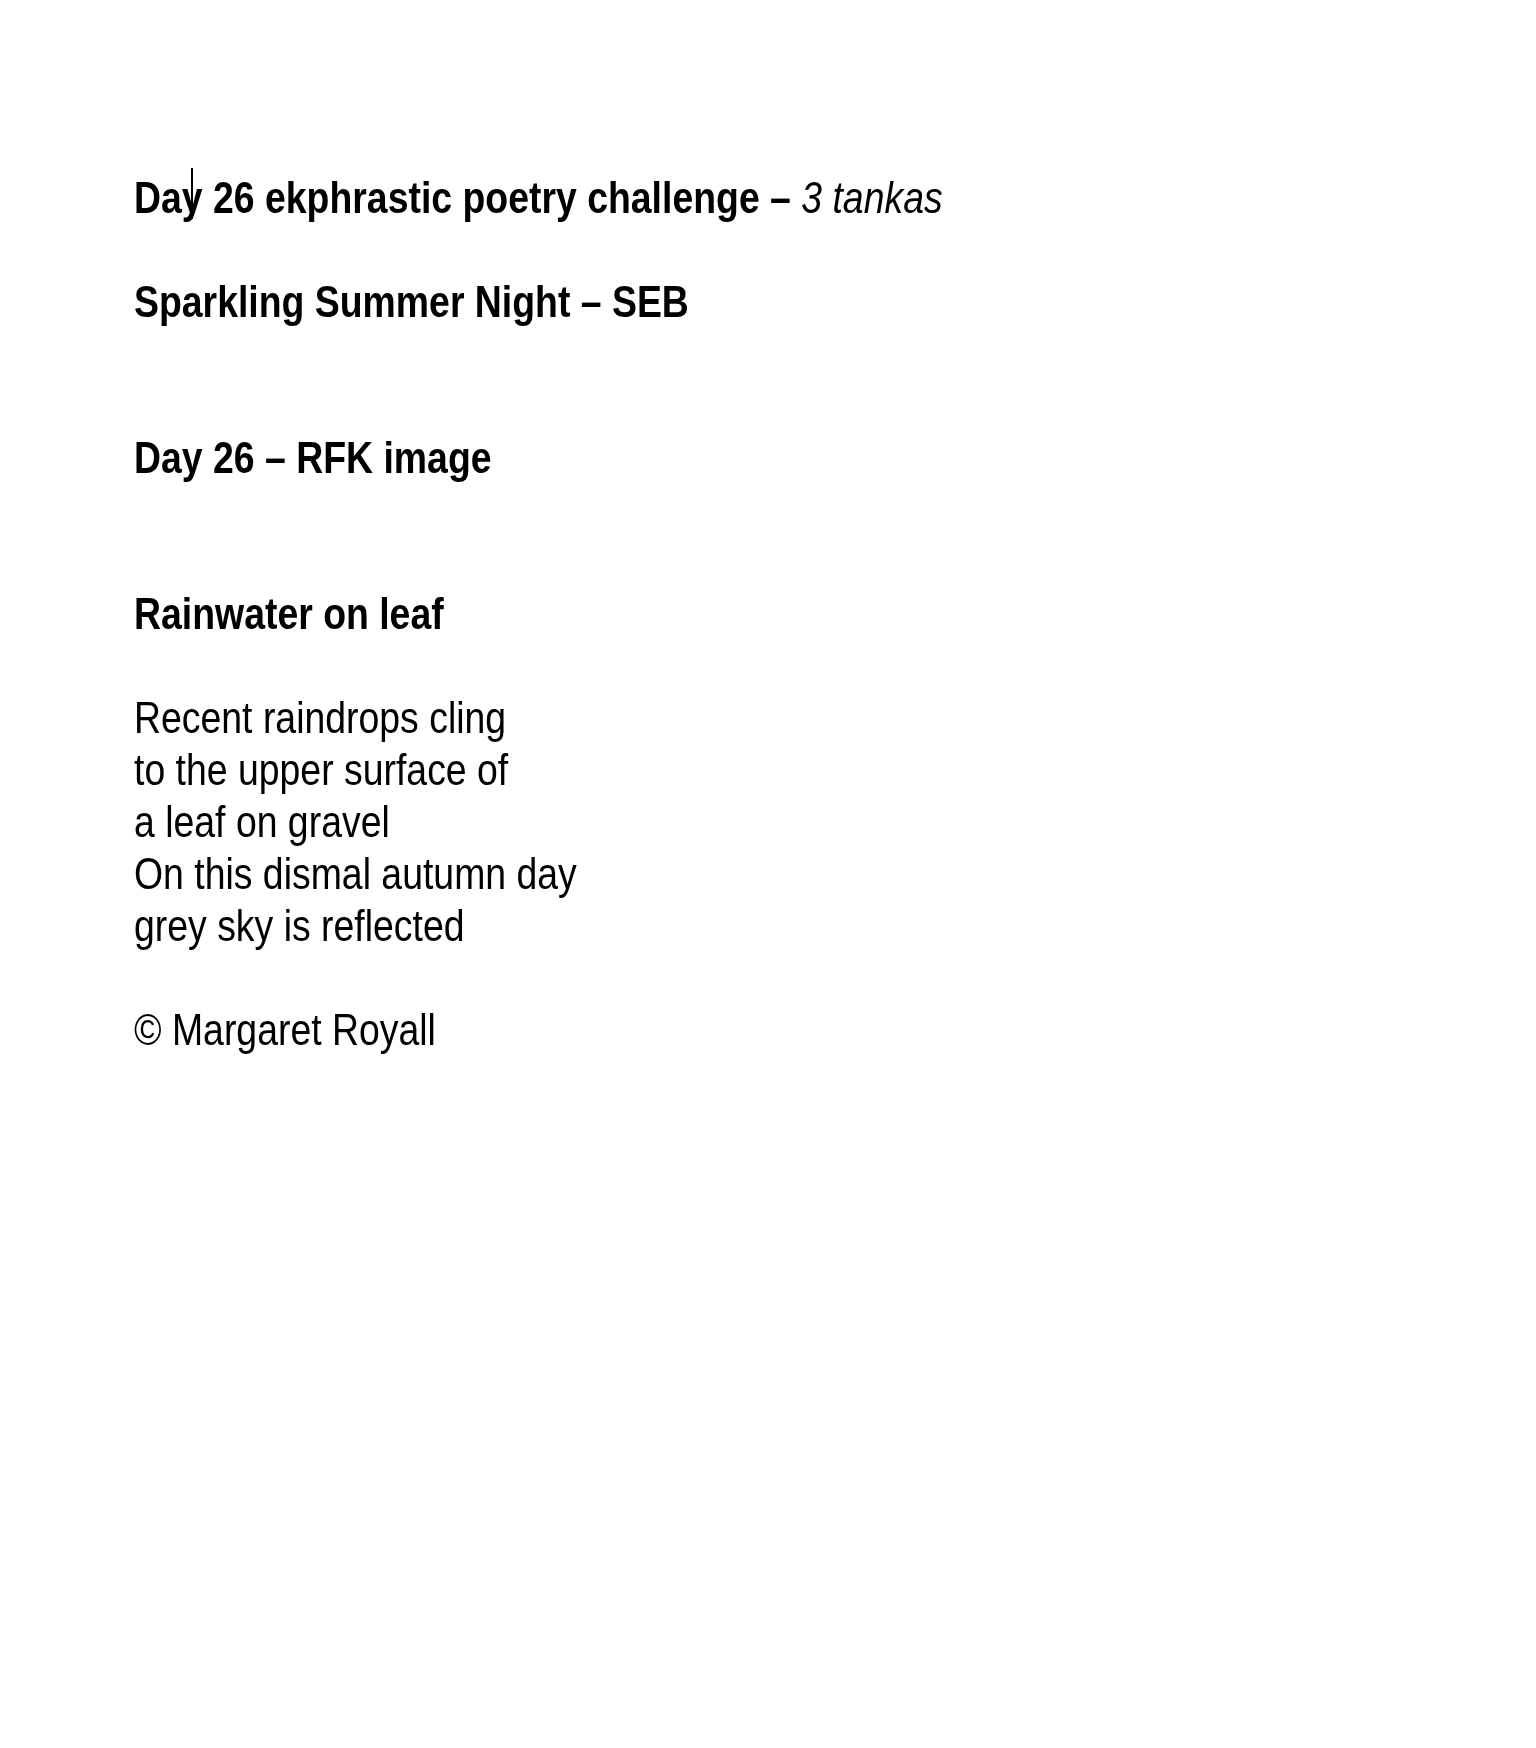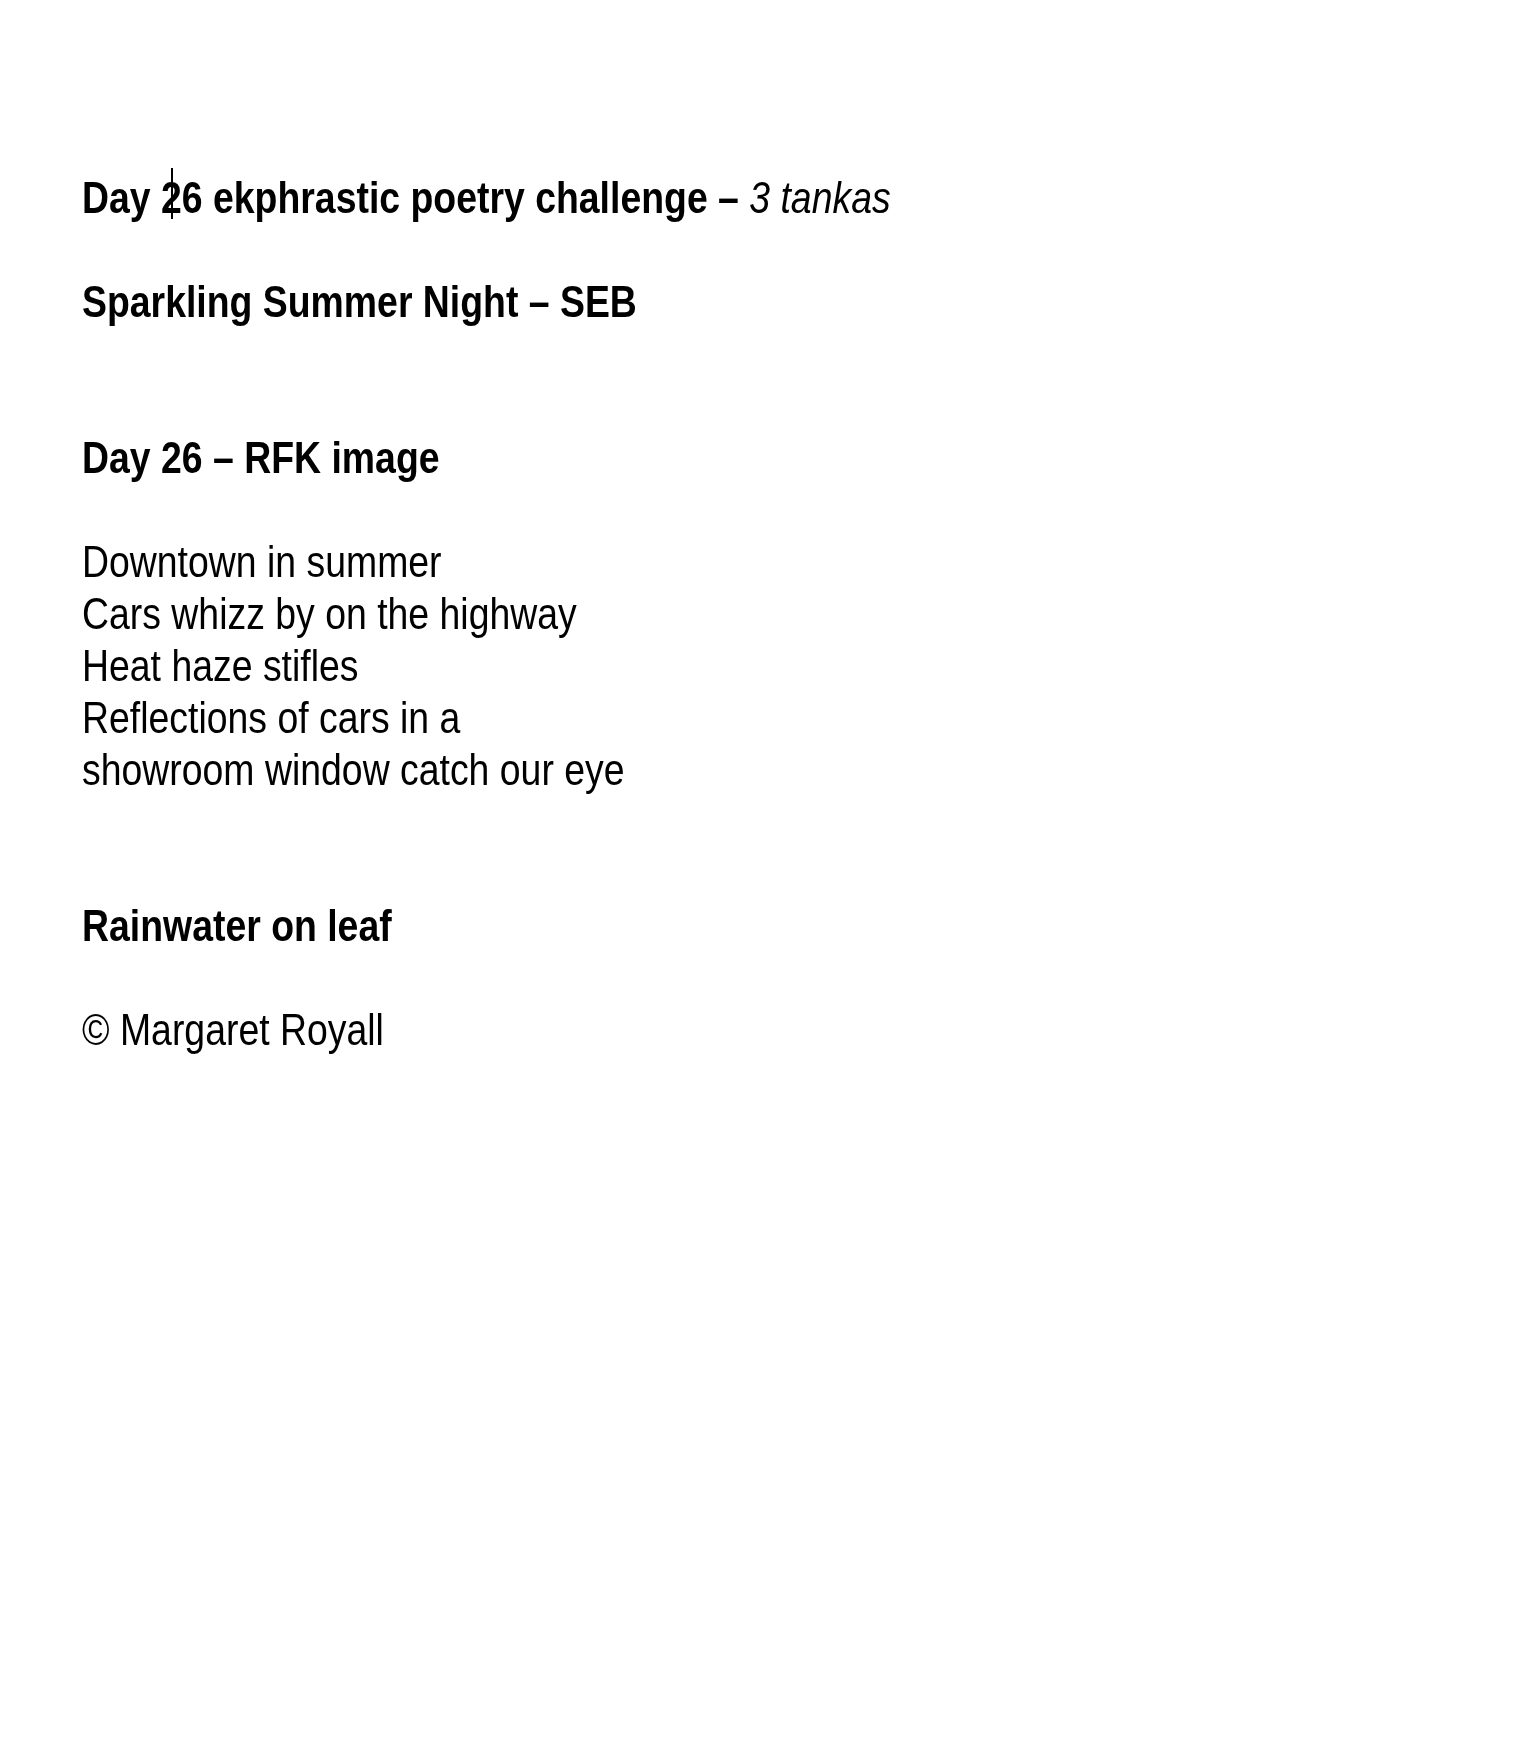--- a/index.html
+++ b/index.html
@@ -11,23 +11,24 @@
     width: 1536px;
     height: 1748px;
     overflow: hidden;
     font-family: "Liberation Sans", "DejaVu Sans", sans-serif;
     color: #000000;
   }
   .doc {
     position: relative;
     width: 1425px;
     height: 1748px;
-    padding: 172px 0 0 82px;
+    padding: 172px 0 0 114px;
     box-sizing: border-box;
     background: #ffffff;
+    margin-left: 20px;
   }
   
   .tl {
     font-size: 44px;
     line-height: 52px;
     white-space: pre;
     transform: scaleX(0.85);
     transform-origin: 0 50%;
   }
   .b { font-weight: bold; }
@@ -51,26 +52,26 @@
 
   <div class="caret"></div>
 
   <div class="tl"><span class="b">Day 26 ekphrastic poetry challenge – </span><span class="i">3 tankas</span></div>
 
   <div class="tl h gap-1">Sparkling Summer Night – SEB</div>
 
 
   <div class="tl h gap-2">Day 26 – RFK image</div>
 
-  <div class="gap-1">
-    <div class="tl">Downtown in summer</div>
-    <div class="tl">Cars whizz by on the highway</div>
-    <div class="tl">Heat haze stifles</div>
-    <div class="tl">Reflections of cars in a</div>
-    <div class="tl">showroom window catch our eye</div>
-  </div>
 
   <div class="tl h gap-2">Rainwater on leaf</div>
 
+  <div class="gap-1">
+    <div class="tl">Recent raindrops cling</div>
+    <div class="tl">to the upper surface of</div>
+    <div class="tl">a leaf on gravel</div>
+    <div class="tl">On this dismal autumn day</div>
+    <div class="tl">grey sky is reflected</div>
+  </div>
 
   <div class="tl gap-1">© Margaret Royall</div>
 
 </div>
 
 </body></html>

